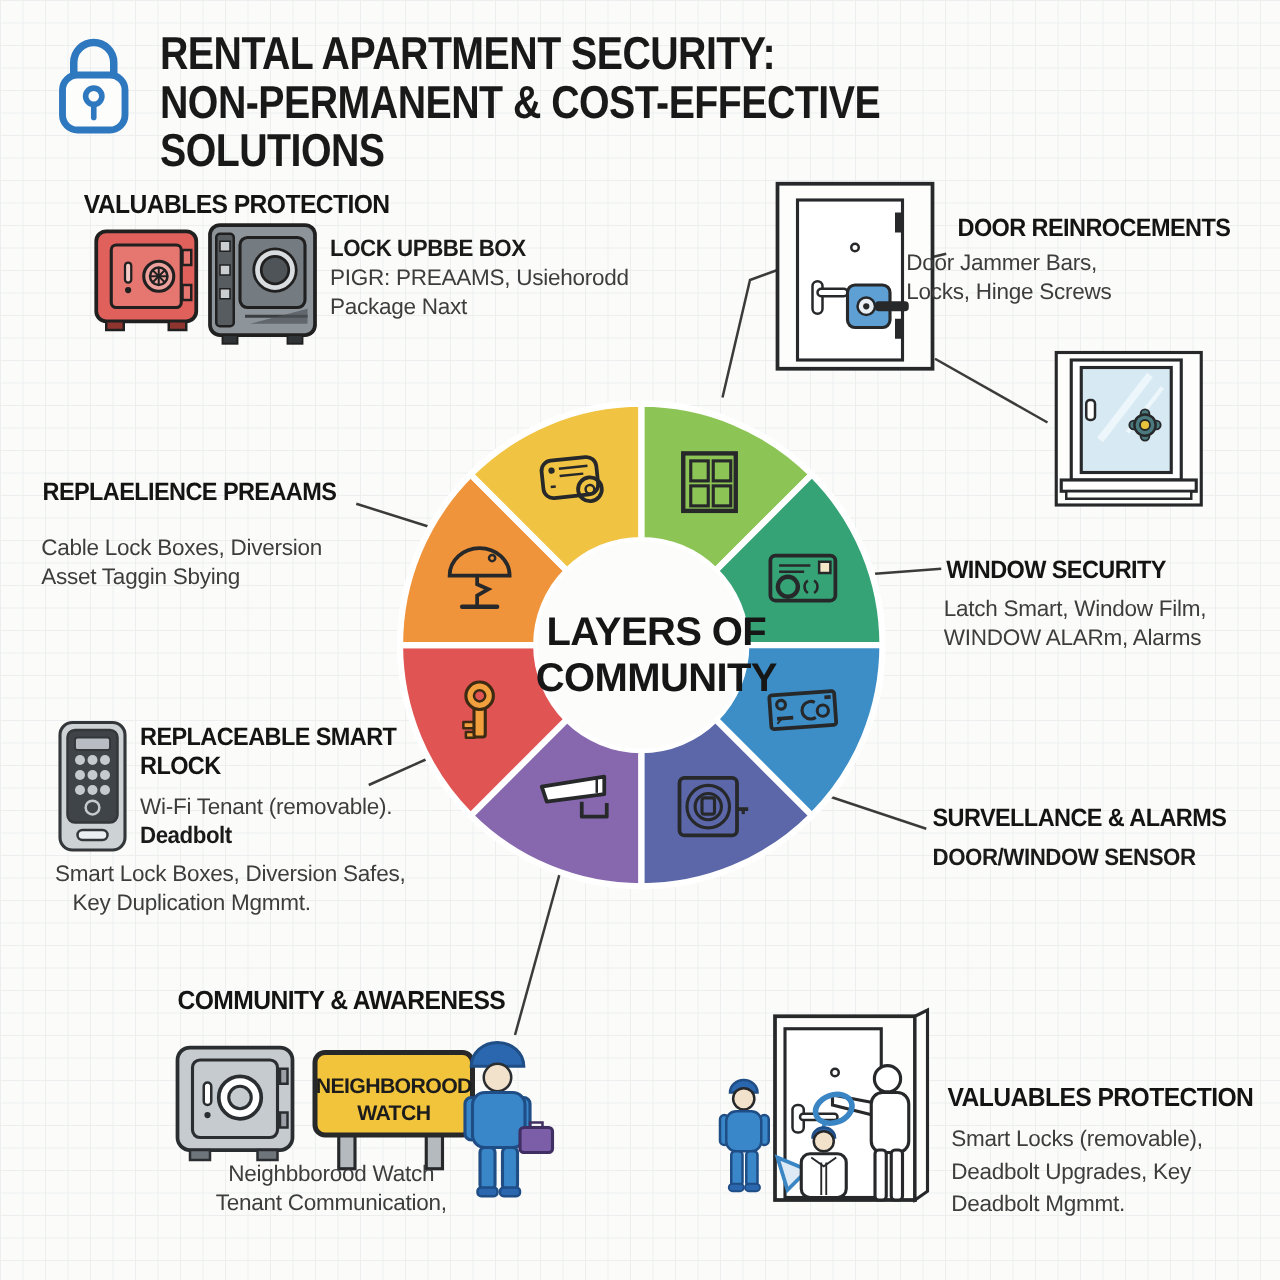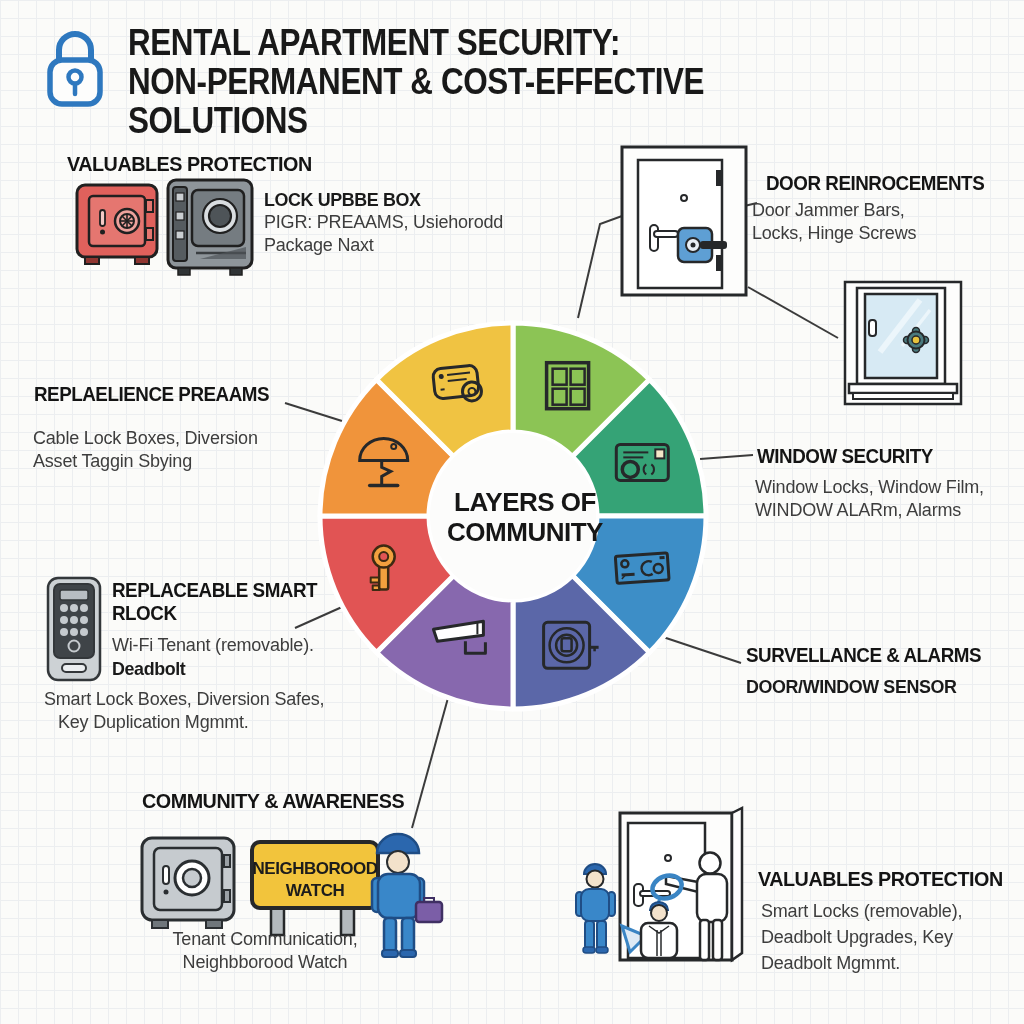--- a/index.html
+++ b/index.html
@@ -17,21 +17,21 @@
   .title{
     left:128px;top:24px;width:760px;
     font-size:37px;font-weight:bold;letter-spacing:-0.5px;line-height:1.05;
     transform:scaleX(.85);transform-origin:0 0;color:#191919;
   }
   .h{font-weight:bold;font-size:20px;letter-spacing:-0.5px;transform:scaleX(.94);transform-origin:0 0;color:#141414;white-space:nowrap;}
   .h2{font-weight:bold;font-size:19px;letter-spacing:-0.4px;transform:scaleX(.94);transform-origin:0 0;color:#1a1a1a;white-space:nowrap;}
   .b{font-size:18px;color:#3d3d3d;letter-spacing:-0.2px;line-height:23px;white-space:nowrap;}
   .center-label{
     left:428px;top:487px;width:194px;text-align:center;
-    font-size:26px;font-weight:bold;line-height:1.16;letter-spacing:-0.5px;color:#161616;
+    font-size:32px;font-weight:bold;line-height:1.16;letter-spacing:-0.5px;color:#161616;
   }
   svg text{font-family:"Liberation Sans",sans-serif;}
 </style>
 </head>
 <body>
 
 <div class="page">
 
   <svg class="abs" style="left:0;top:0" width="1024" height="1024" viewBox="0 0 1024 1024">
 
@@ -301,28 +301,28 @@
   </div>
 
   <div class="abs h" style="left:67px;top:152px;font-size:21px">VALUABLES PROTECTION</div>
   <div class="abs" style="left:264px;top:189px">
     <div class="h2">LOCK UPBBE BOX</div>
     <div class="b">PIGR: PREAAMS, Usiehorodd</div>
     <div class="b">Package Naxt</div>
   </div>
 
   <div class="abs h" style="left:766px;top:172px">DOOR REINROCEMENTS</div>
-  <div class="abs" style="left:752px;top:199px">
+  <div class="abs" style="left:725px;top:199px">
     <div class="b">Door Jammer Bars,</div>
     <div class="b">Locks, Hinge Screws</div>
   </div>
 
   <div class="abs h" style="left:757px;top:445px">WINDOW SECURITY</div>
   <div class="abs" style="left:755px;top:476px">
-    <div class="b">Window Locks, Window Film,</div>
+    <div class="b">Latch Smart, Window Film,</div>
     <div class="b">WINDOW ALARm, Alarms</div>
   </div>
 
   <div class="abs h" style="left:34px;top:383px">REPLAELIENCE PREAAMS</div>
   <div class="abs" style="left:33px;top:427px">
     <div class="b">Cable Lock Boxes, Diversion</div>
     <div class="b">Asset Taggin Sbying</div>
   </div>
 
   <div class="abs" style="left:112px;top:579px">
@@ -332,22 +332,22 @@
   <div class="abs b" style="left:112px;top:634px">Wi-Fi Tenant (removable).</div>
   <div class="abs h2" style="left:112px;top:658px">Deadbolt</div>
   <div class="abs b" style="left:44px;top:688px">Smart Lock Boxes, Diversion Safes,</div>
   <div class="abs b" style="left:58px;top:711px">Key Duplication Mgmmt.</div>
 
   <div class="abs h" style="left:746px;top:644px">SURVELLANCE &amp; ALARMS</div>
   <div class="abs h2" style="left:746px;top:676px">DOOR/WINDOW SENSOR</div>
 
   <div class="abs h" style="left:142px;top:789px;font-size:21px">COMMUNITY &amp; AWARENESS</div>
   <div class="abs" style="left:115px;top:928px;width:300px;text-align:center">
+    <div class="b">Neighbborood Watch</div>
     <div class="b">Tenant Communication,</div>
-    <div class="b">Neighbborood Watch</div>
   </div>
 
   <div class="abs h" style="left:758px;top:867px;font-size:21px">VALUABLES PROTECTION</div>
   <div class="abs" style="left:761px;top:898px">
     <div class="b" style="line-height:26px">Smart Locks (removable),</div>
     <div class="b" style="line-height:26px">Deadbolt Upgrades, Key</div>
     <div class="b" style="line-height:26px">Deadbolt Mgmmt.</div>
   </div>
 
   <div class="abs center-label">

